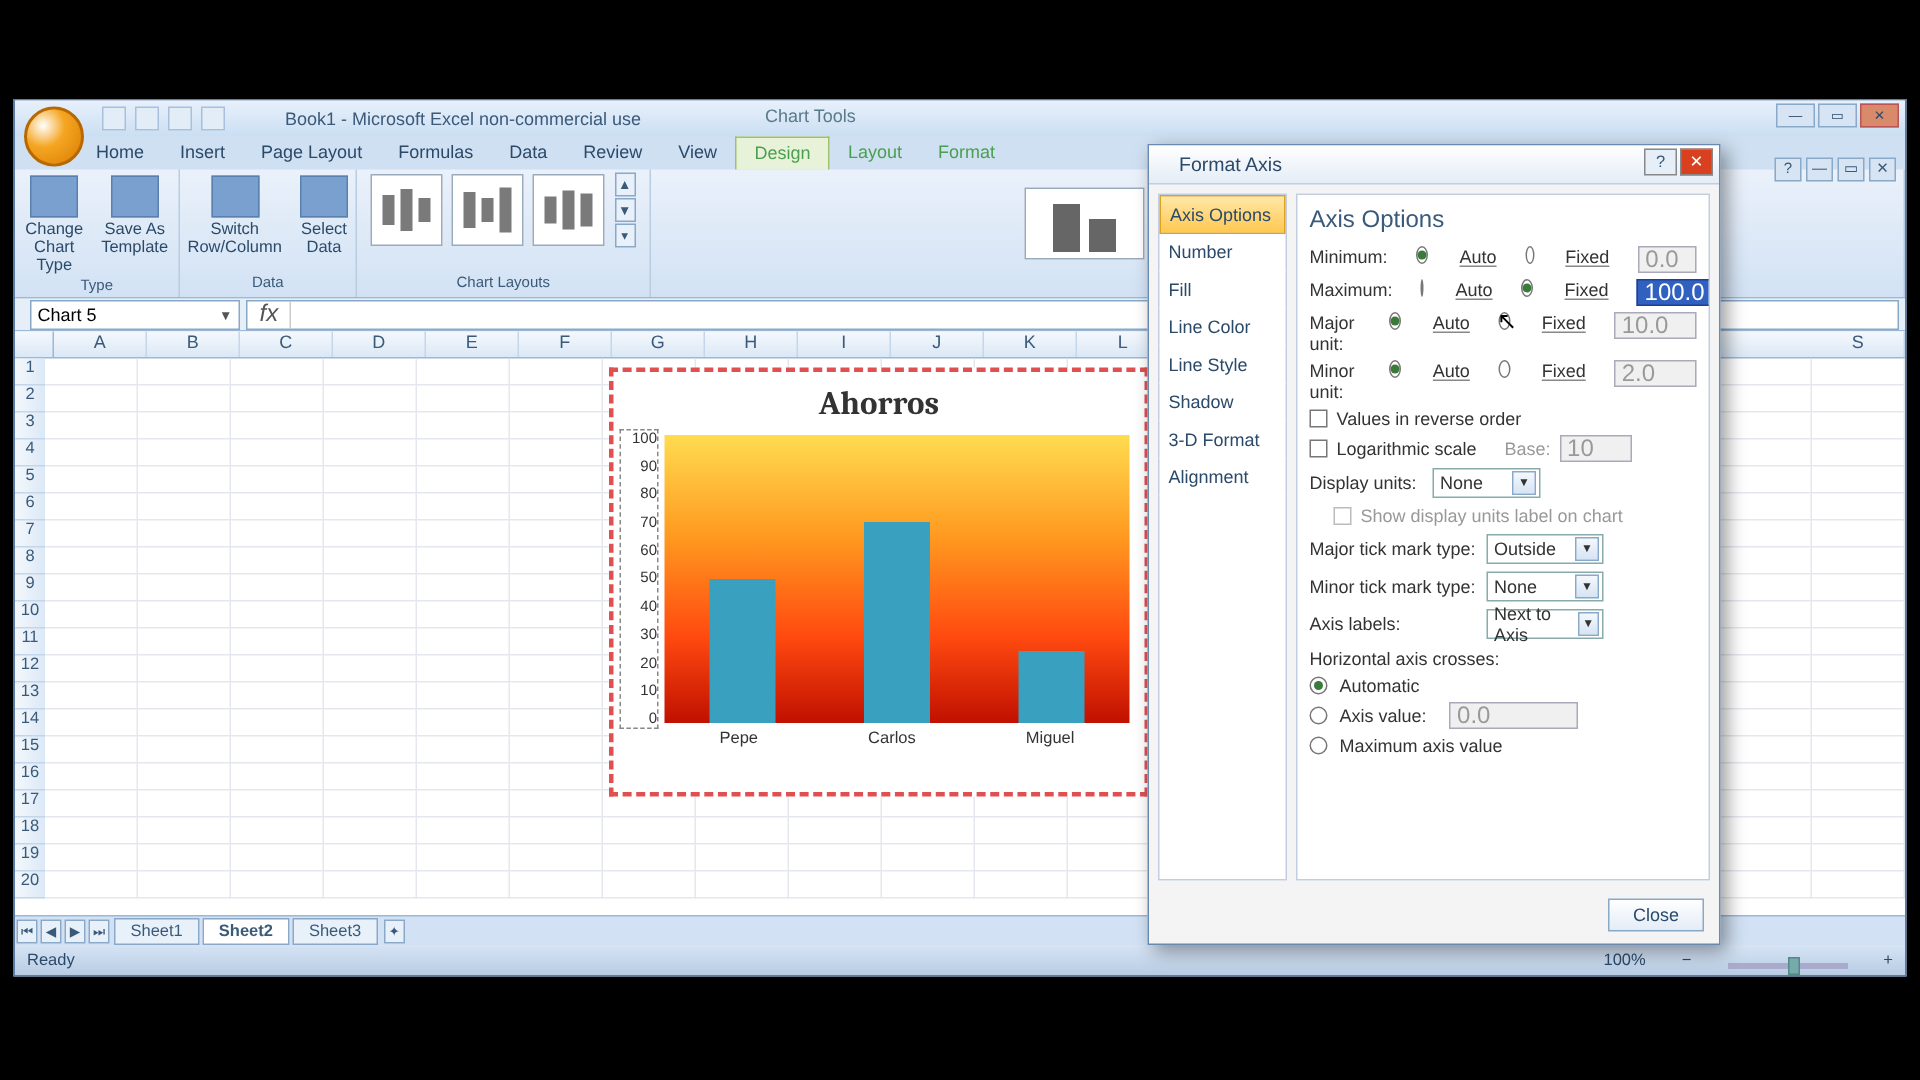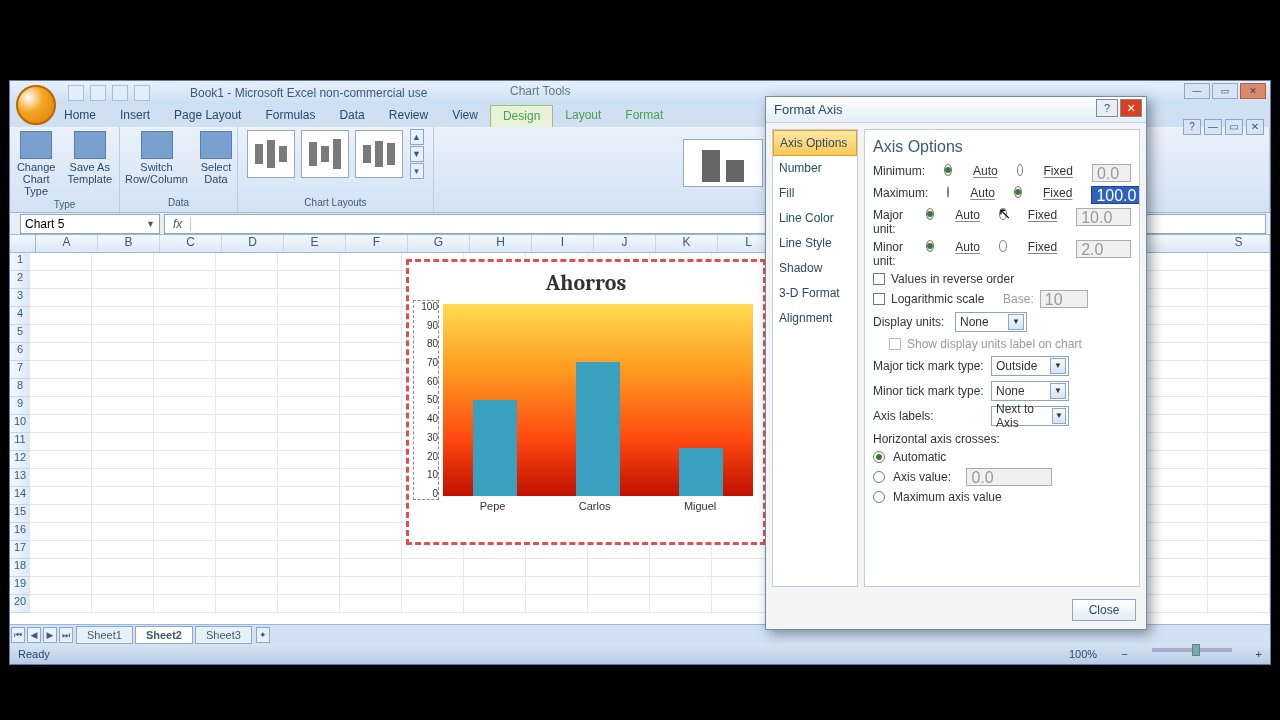--- a/index.html
+++ b/index.html
@@ -1,17 +1,17 @@
 <!DOCTYPE html>
 <html><head>
 <meta charset="utf-8">
 <style>
 * { margin: 0; padding: 0; box-sizing: border-box; font-family: "Segoe UI", Tahoma, sans-serif; }
 body { background: #000; width: 1280px; height: 720px; overflow: hidden; position: relative; }
-.app-window { position: absolute; top: 80px; left: 9px; width: 1262px; height: 585px; background: #cfe0f2; border: 1px solid #5a7ca8; }
+.app-window { position: absolute; top: 66px; left: 9px; width: 1262px; height: 585px; background: #cfe0f2; border: 1px solid #5a7ca8; }
 .titlebar { height: 24px; background: linear-gradient(#e8f0fb, #cadff3); display: flex; align-items: center; padding: 0 4px; font-size: 12px; }
 .office-button { position: absolute; top: 4px; left: 6px; width: 40px; height: 40px; border-radius: 50%; background: radial-gradient(circle at 30% 30%, #fff, #f5a623 40%, #d97b00); border: 2px solid #b86800; z-index: 10; }
 .qat { display: flex; gap: 6px; margin-left: 54px; align-items: center; }
 .qat .qat-btn { width: 16px; height: 16px; background: #e3edf8; border: 1px solid #a8c0dc; }
 .title-text { margin-left: 40px; color: #3b5a7a; }
 .title-context { position: absolute; left: 500px; top: 3px; color: #5a7a8c; font-size: 12px; }
 .win-buttons { position: absolute; right: 4px; top: 2px; display: flex; gap: 2px; }
 .win-btn { width: 26px; height: 16px; background: #d6e4f4; border: 1px solid #8aa8c8; font-size: 9px; text-align: center; line-height: 14px; color: #2b4a6a; }
 .win-btn.close { background: #d88a6a; border-color: #b55; }
 .ribbon-tabs { display: flex; height: 22px; padding-left: 42px; background: #cfe0f2; font-size: 12px; }
@@ -28,21 +28,21 @@
 .layout-thumb { width: 48px; height: 48px; background: #fff; border: 1px solid #9ab; display:flex; align-items:center; justify-content:center; }
 .layout-thumb .mini { width:8px; background:#7a7a7a; margin:0 2px; display:inline-block; }
 .chart-styles-gallery { display: flex; gap: 6px; align-items: center; flex: 1; padding: 4px; }
 .style-thumb { width: 80px; height: 48px; background: #fff; border: 1px solid #9ab; display:flex; align-items:flex-end; justify-content:center; gap:6px; padding:4px; }
 .style-thumb.selected { border: 2px solid #e8a030; background: #fff8e8; }
 .style-thumb .bar { width: 18px; }
 .namebox-row { height: 22px; background: #e6eef8; border-bottom: 1px solid #9ab8d8; display: flex; align-items: center; }
 .namebox { width: 140px; height: 20px; background: #fff; border: 1px solid #8aa8c8; margin-left: 10px; font-size: 12px; padding: 1px 4px; display: flex; justify-content: space-between; align-items: center; }
 .namebox .arrow { font-size: 9px; color: #555; }
 .formula-bar { flex: 1; height: 20px; background: #fff; border: 1px solid #8aa8c8; margin: 0 4px; display: flex; align-items: center; }
-.fx { font-style: italic; font-size: 12px; color: #555; padding: 0 8px; border-right: 1px solid #ccc; }
+.fx { font-style: italic; font-size: 16px; color: #555; padding: 0 8px; border-right: 1px solid #ccc; }
 .sheet-area { position: relative; height: 400px; background: #fff; }
 .col-headers { display: flex; height: 18px; background: linear-gradient(#f4f8fc, #dbe8f6); border-bottom: 1px solid #9ab8d8; }
 .corner { width: 26px; border-right: 1px solid #9ab8d8; }
 .col-h { width: 62px; text-align: center; font-size: 12px; color: #3a5a7a; border-right: 1px solid #c4d6ea; }
 .rows { display: flex; }
 .row-headers { width: 26px; background: linear-gradient(90deg,#f4f8fc,#dbe8f6); }
 .row-h { height: 18px; border-bottom: 1px solid #c4d6ea; text-align: center; font-size: 11px; color: #3a5a7a; }
 .cells { flex: 1; position: relative; }
 .grid-cell-row { display: flex; }
 .cell { width: 62px; height: 18px; border-right: 1px solid #e4e8ee; border-bottom: 1px solid #e4e8ee; }
@@ -52,25 +52,25 @@
 .y-axis { position: absolute; left: -30px; top: -4px; height: 200px; display: flex; flex-direction: column; justify-content: space-between; font-size: 10px; color: #333; text-align: right; width: 26px; border:1px solid transparent; }
 .y-axis.selected { border:1px dashed #888; }
 .plot-bars { position: absolute; bottom: 0; left: 0; right: 0; display: flex; justify-content: space-around; align-items: flex-end; height: 100%; }
 .plot-bar { width: 44px; background: #3aa0c0; }
 .x-labels { display: flex; justify-content: space-around; font-size: 11px; color: #333; margin: 4px 10px 0 34px; }
 .sheet-tabs-row { position: absolute; bottom: 20px; left: 0; right: 0; height: 20px; background: #d2e2f4; display: flex; align-items: center; font-size: 11px; border-top:1px solid #9ab8d8; }
 .nav-btn { width: 14px; height: 16px; border: 1px solid #8aa8c8; background: #e8f0fa; margin: 0 1px; text-align:center; font-size:9px; line-height:14px; color:#3a5a7a; }
 .sheet-tab { padding: 2px 10px; background: #e8f0fa; border: 1px solid #8aa8c8; margin-left: 2px; color:#3a5a7a; }
 .sheet-tab.active { background: #fff; font-weight: bold; }
 .statusbar { position: absolute; bottom: 0; left: 0; right: 0; height: 20px; background: linear-gradient(#d6e4f4,#b8ccE4); font-size: 11px; color: #2b4a6a; display: flex; align-items: center; padding: 0 8px; justify-content: space-between; }
-.zoom { display: flex; align-items: flex-start; gap: 24px; }
+.zoom { display: flex; align-items: flex-end; gap: 24px; }
 
 
 .dialog { position: absolute; top: 96px; left: 765px; width: 382px; height: 534px; background: #f4f4f4; border: 1px solid #6a8ab0; box-shadow: 4px 4px 12px rgba(0,0,0,0.4); }
-.dialog-titlebar { height: 26px; background: linear-gradient(#fff,#e4ecf6); display: flex; align-items: center; padding: 0 8px; font-size: 13px; color: #2b4a6a; border-bottom: 1px solid #c0cee0; }
+.dialog-titlebar { height: 26px; background: linear-gradient(#fff,#e4ecf6); display: flex; align-items: center; padding: 0 20px; font-size: 13px; color: #2b4a6a; border-bottom: 1px solid #c0cee0; }
 .dialog-titlebar .d-buttons { position: absolute; right: 4px; top: 2px; display: flex; gap: 2px; }
 .d-btn { width: 22px; height: 18px; border: 1px solid #888; font-size: 11px; text-align:center; line-height:16px; }
 .d-btn.help { background: #e6eef8; color:#3a5a7a; }
 .d-btn.close { background: #d84020; color: #fff; }
 .dialog-body { display: flex; height: 470px; }
 .dialog-nav { width: 86px; border: 1px solid #c0cee0; margin: 6px; background: #fff; }
 .nav-item { padding: 5px 6px; font-size: 12px; color: #2b4a6a; border-bottom: 1px solid #fff; }
 .nav-item.selected { background: linear-gradient(#ffe8a8,#ffc850); border: 1px solid #e0a020; }
 .dialog-content { flex: 1; border: 1px solid #c0cee0; margin: 6px 6px 6px 0; background: #fff; padding: 8px; font-size: 12px; color: #333; overflow: hidden; }
 .dialog-content h3 { font-size: 16px; color: #3a5a7a; font-weight: normal; margin-bottom: 8px; }

